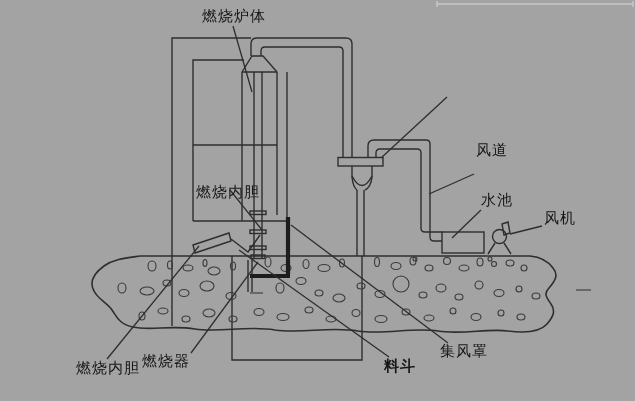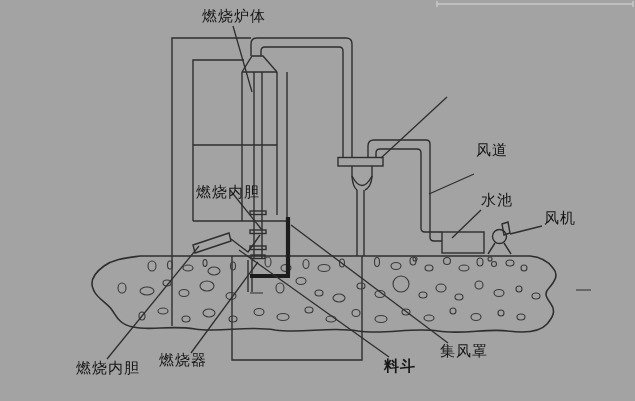--- a/index.html
+++ b/index.html
@@ -195,17 +195,17 @@
       <line class="leader" x1="448" y1="343" x2="291" y2="225"></line>
     </g>
   </svg>
 
   <div class="lbl" style="left:202px;top:9px;">燃烧炉体</div>
   <div class="lbl" style="left:476px;top:143px;">风道</div>
   <div class="lbl" style="left:481px;top:194px;font-family:Liberation Mono, monospace;">水池</div>
   <div class="lbl" style="left:544px;top:211px;">风机</div>
   <div class="lbl" style="left:196px;top:185px;">燃烧内胆</div>
   <div class="lbl" style="left:76px;top:361px;">燃烧内胆</div>
-  <div class="lbl" style="left:159px;top:354px;font-family:Liberation Mono, monospace;">燃烧器</div>
+  <div class="lbl" style="left:142px;top:354px;">燃烧器</div>
   <div class="lbl" style="left:384px;top:359px;font-weight:bold;">料斗</div>
   <div class="lbl" style="left:440px;top:344px;">集风罩</div>
 
 </div>
 
 </body></html>

